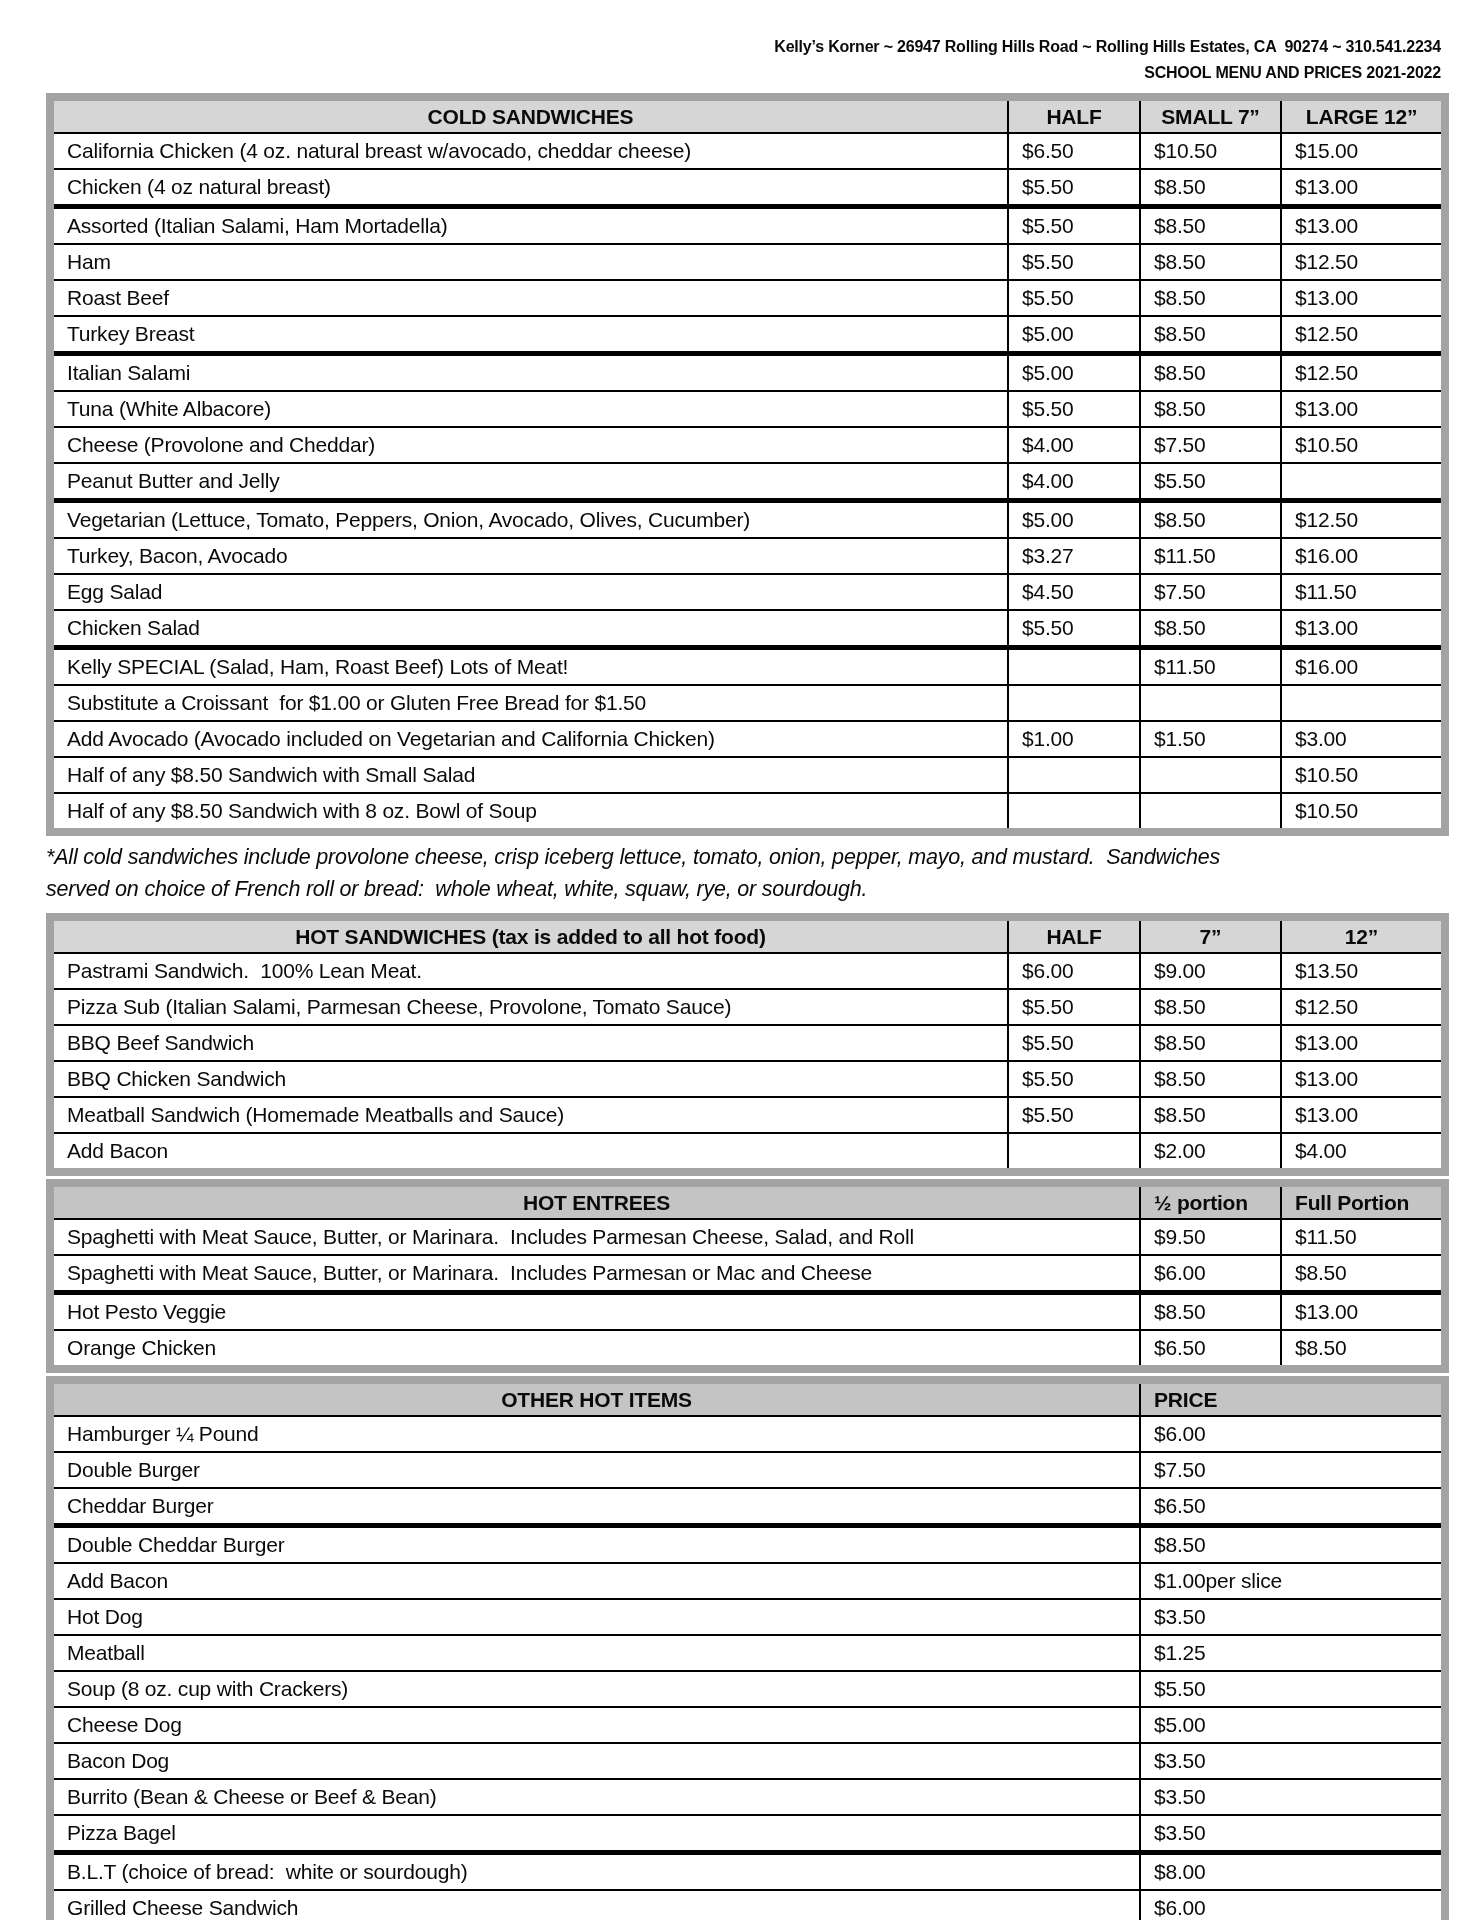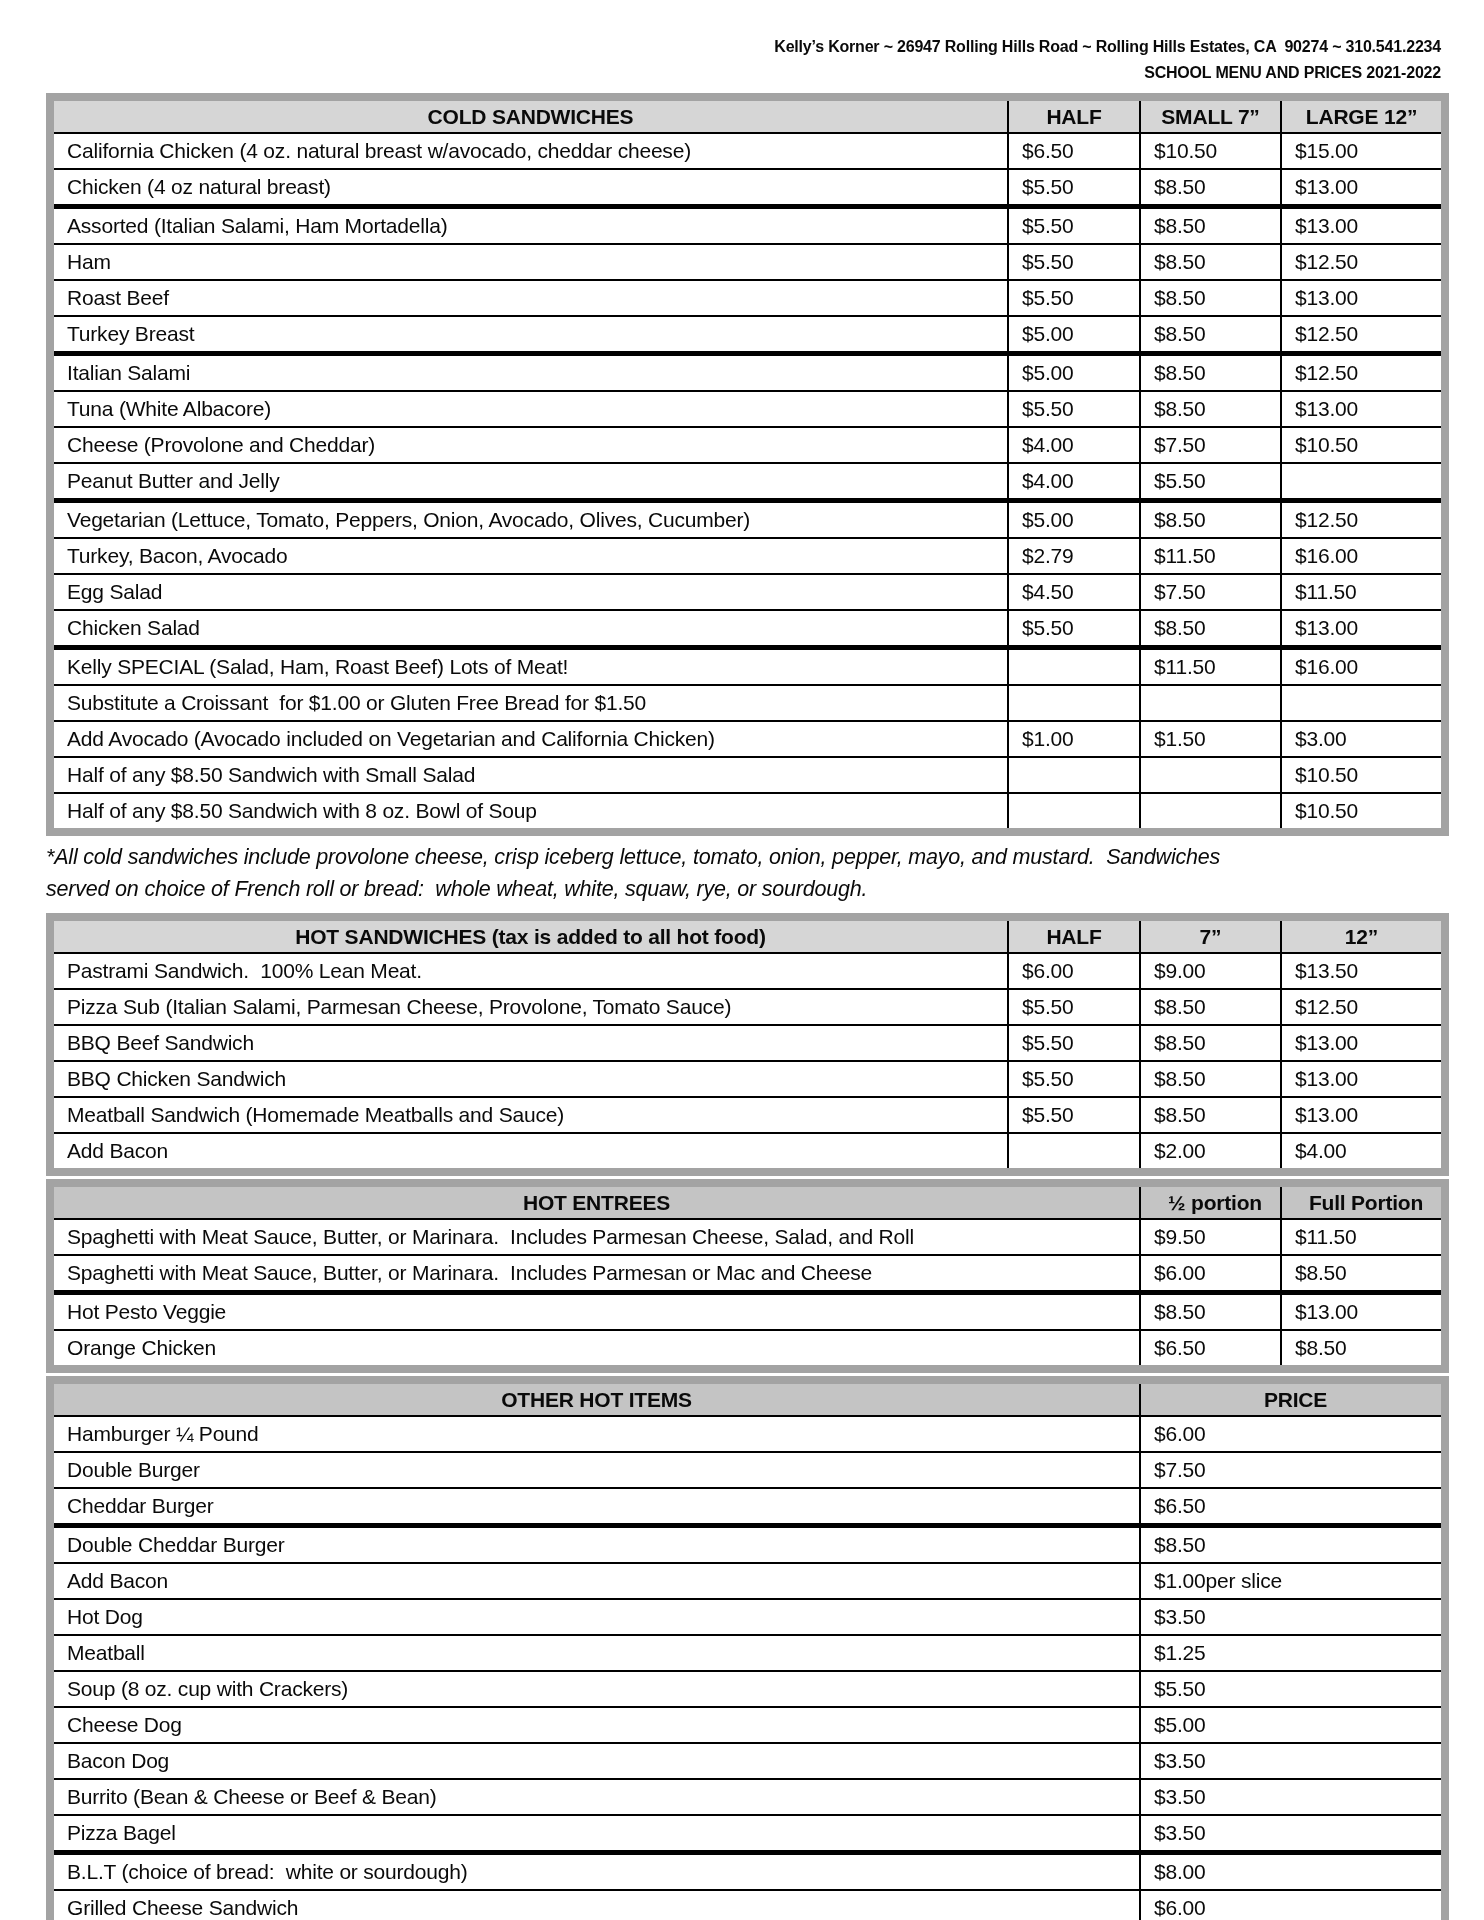--- a/index.html
+++ b/index.html
@@ -31,21 +31,21 @@
     white-space:pre-wrap;
     overflow:hidden;
     padding:0 4px 0 13px;
   }
   .menu-table th{
     font-weight:bold;text-align:center;padding:0 2px;
     background:var(--hdr-light,#d6d6d6);
     height:31px;
   }
   .menu-table.dark-head th{background:var(--hdr-dark,#c4c4c4);}
-  .menu-table th.left{text-align:center;padding:0 4px 0 13px;margin-left:36px;}
+  .menu-table th.left{text-align:left;padding:0 4px 0 13px;margin-left:36px;}
   .menu-table tr.thick td{border-bottom-width:5px;}
   .tbl-gap{margin-top:3px;}
   .cold-table{margin-top:7px;}
   .note{
     font-style:italic;font-size:21.5px;line-height:32px;letter-spacing:-0.2px;
     width:1180px;margin:5px 0 8px 0;white-space:pre-wrap;
   }
 </style>
 </head>
 <body>
@@ -132,21 +132,21 @@
           <td></td>
         </tr>
         <tr>
           <td>Vegetarian (Lettuce, Tomato, Peppers, Onion, Avocado, Olives, Cucumber)</td>
           <td>$5.00</td>
           <td>$8.50</td>
           <td>$12.50</td>
         </tr>
         <tr>
           <td>Turkey, Bacon, Avocado</td>
-          <td>$2.79</td>
+          <td>$3.27</td>
           <td>$11.50</td>
           <td>$16.00</td>
         </tr>
         <tr>
           <td>Egg Salad</td>
           <td>$4.50</td>
           <td>$7.50</td>
           <td>$11.50</td>
         </tr>
         <tr class="thick">

